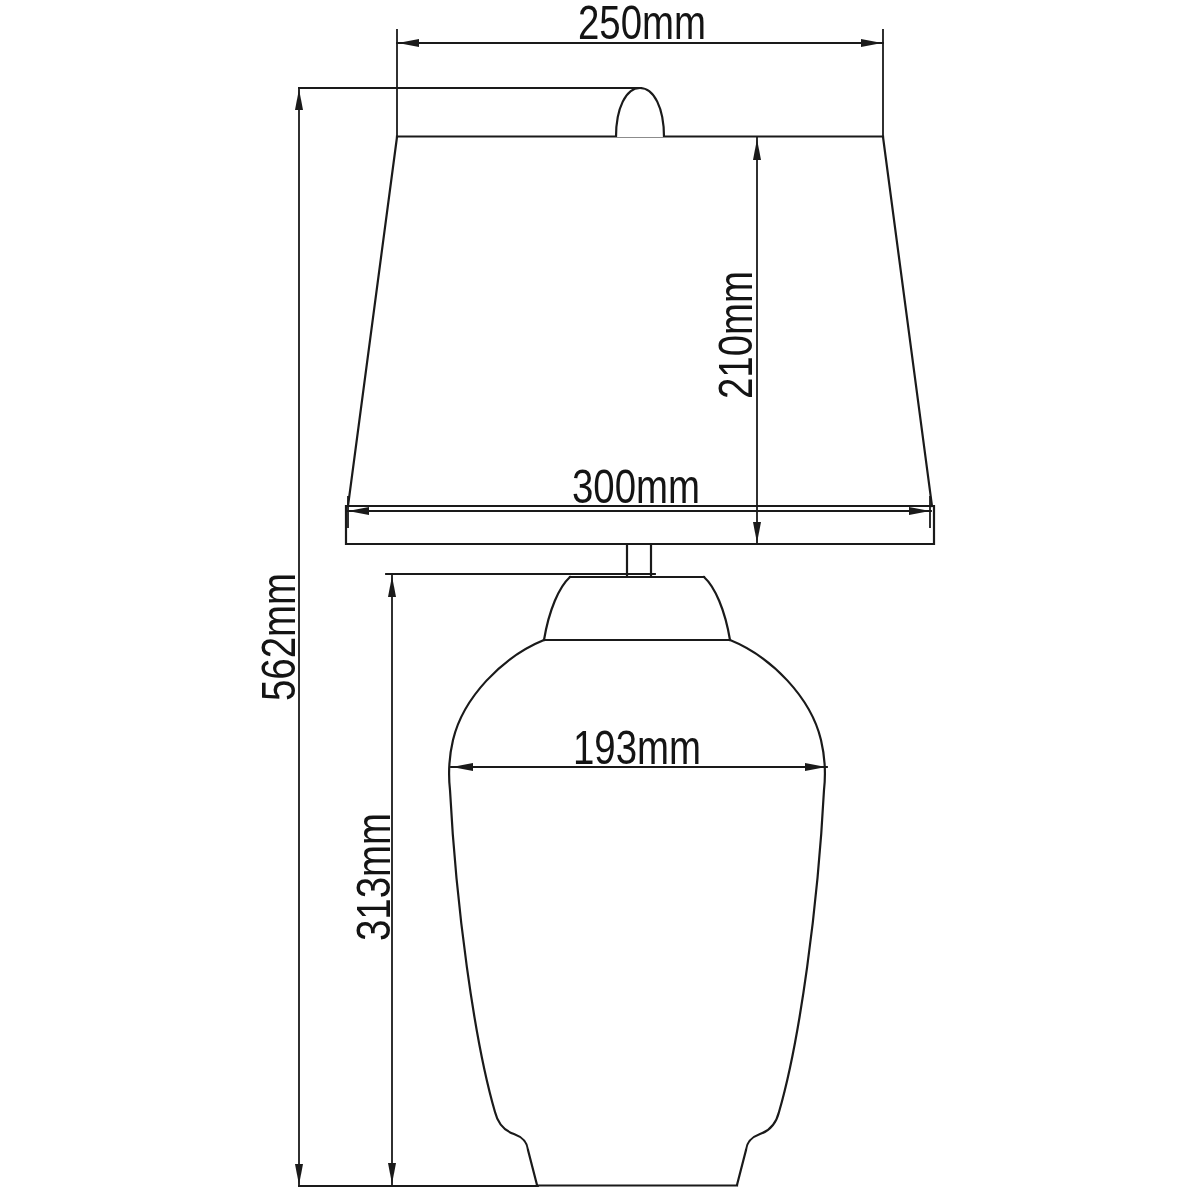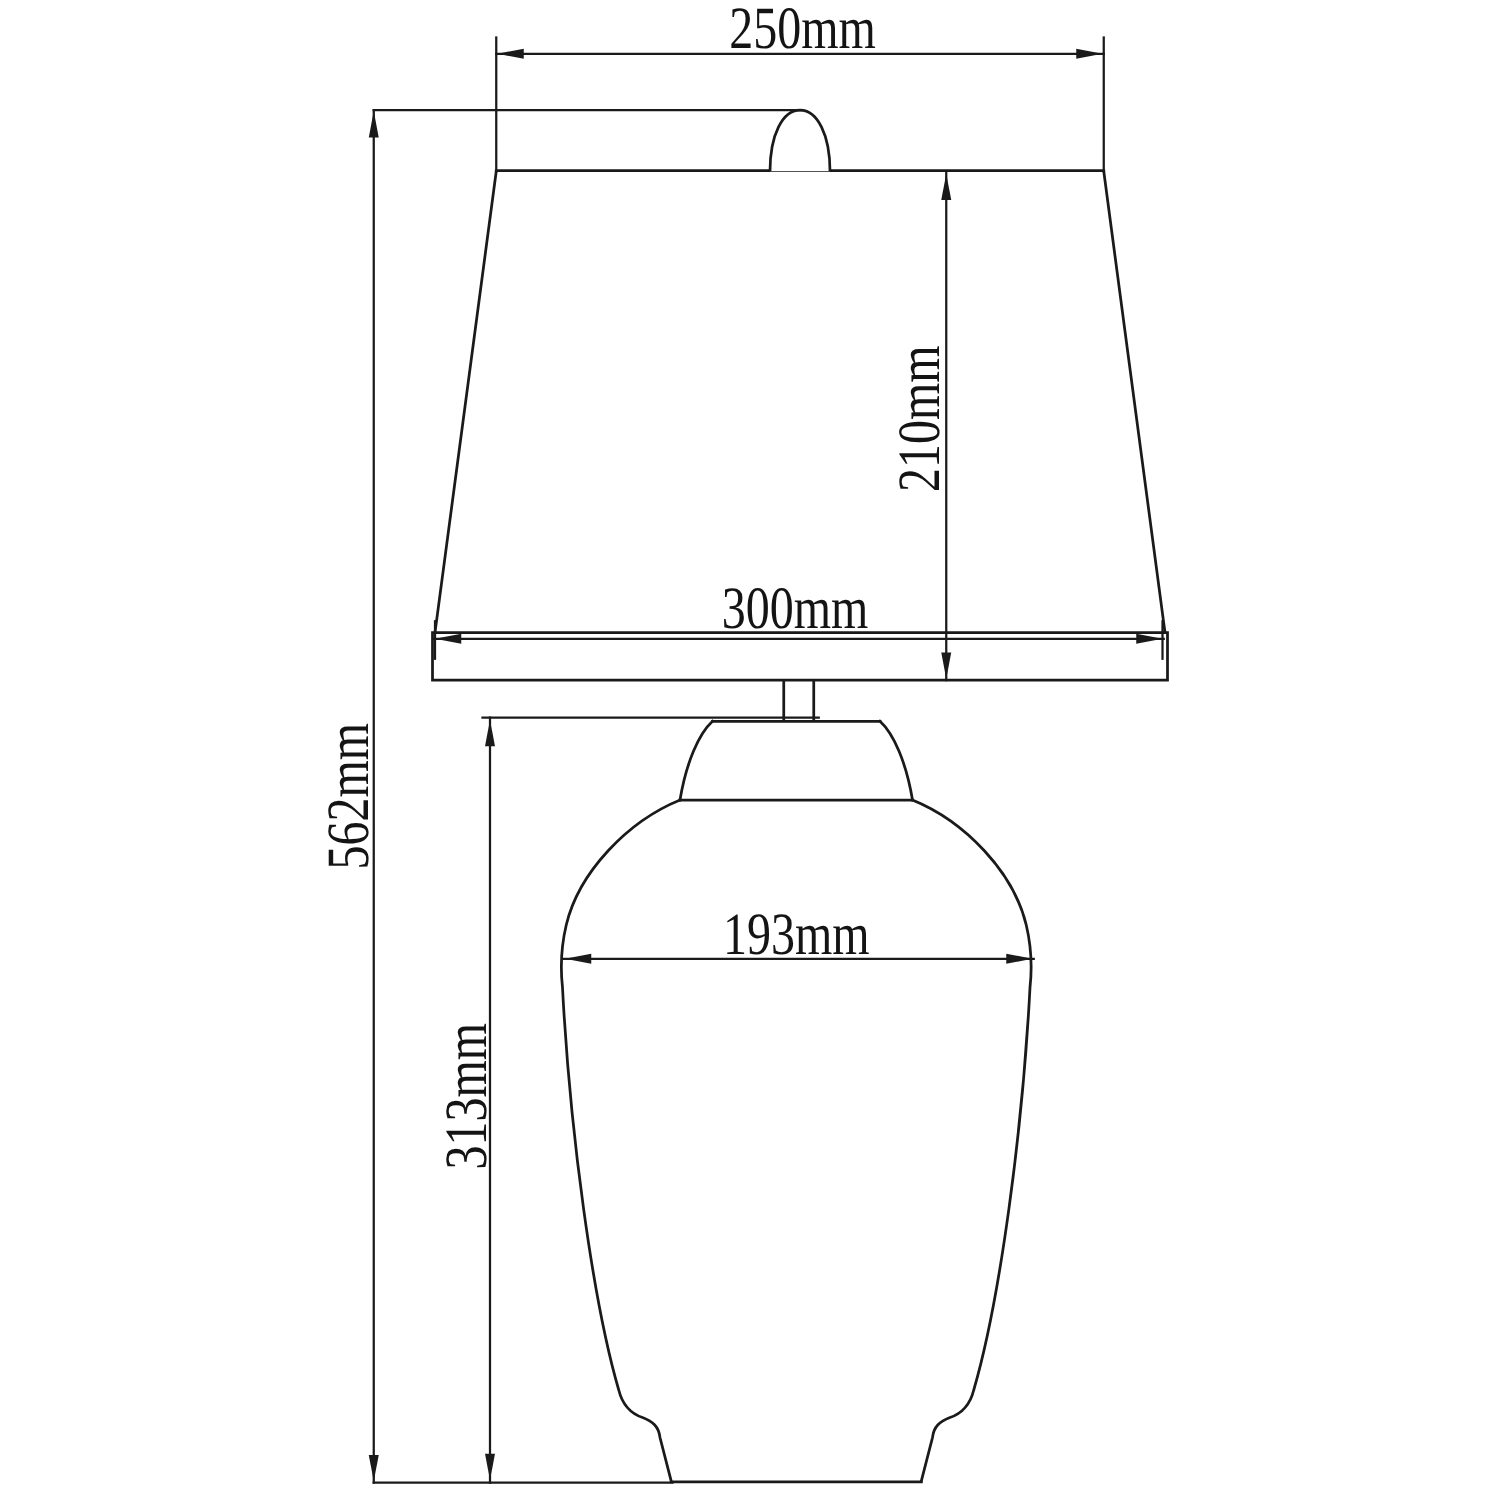--- a/index.html
+++ b/index.html
@@ -1,21 +1,21 @@
 <!DOCTYPE html>
 <html style="--line: #1a1a1a; --text: #141414; --background: #ffffff;"><head>
 <meta charset="utf-8">
 <style>
   html, body { margin: 0; padding: 0; background: #fff; }
   .canvas {
     position: relative;
     width: 1053px;
     height: 1200px;
     background: var(--background, #ffffff);
-    font-family: Liberation Serif, serif;
+    font-family: Liberation Sans, sans-serif;
     overflow: hidden;
   }
   .canvas svg { position: absolute; left: 0; top: 0; }
 
   svg .ln   { fill: none; stroke: var(--line, #1a1a1a); stroke-width: 2.2; stroke-linecap: square; }
   svg .thin { stroke-width: 1.8; }
   svg .arrow{ fill: var(--line, #1a1a1a); stroke: none; }
   svg .mask { fill: var(--background, #ffffff); stroke: var(--line, #1a1a1a); stroke-width: 2.2; }
 
   .dim-label {

